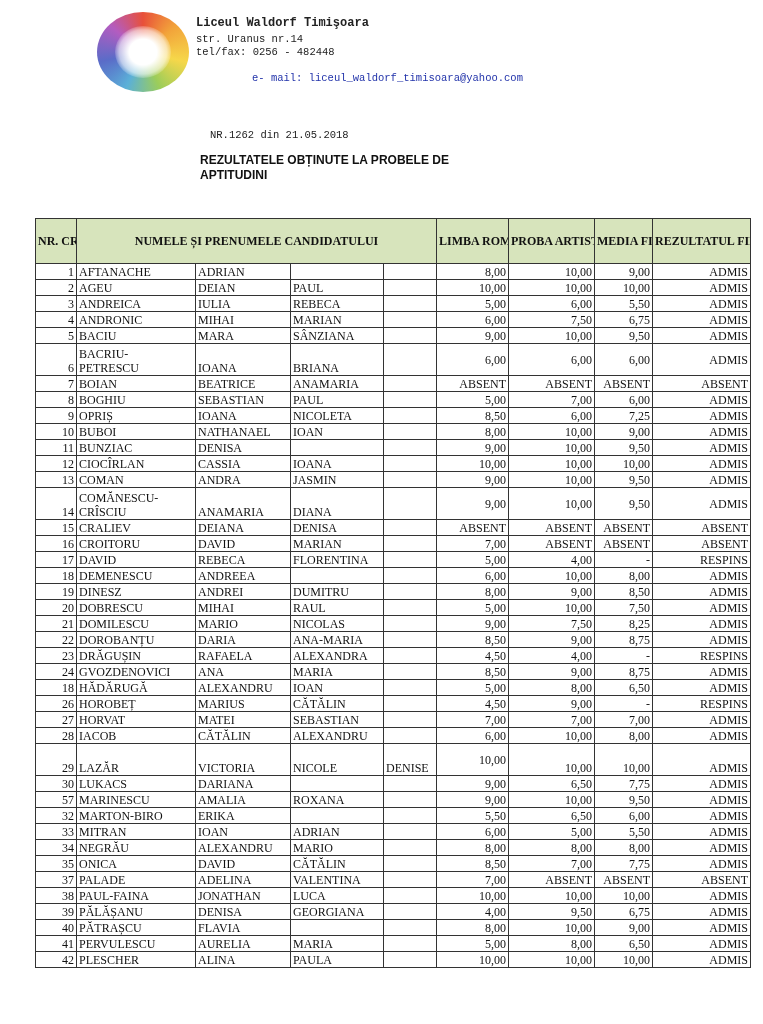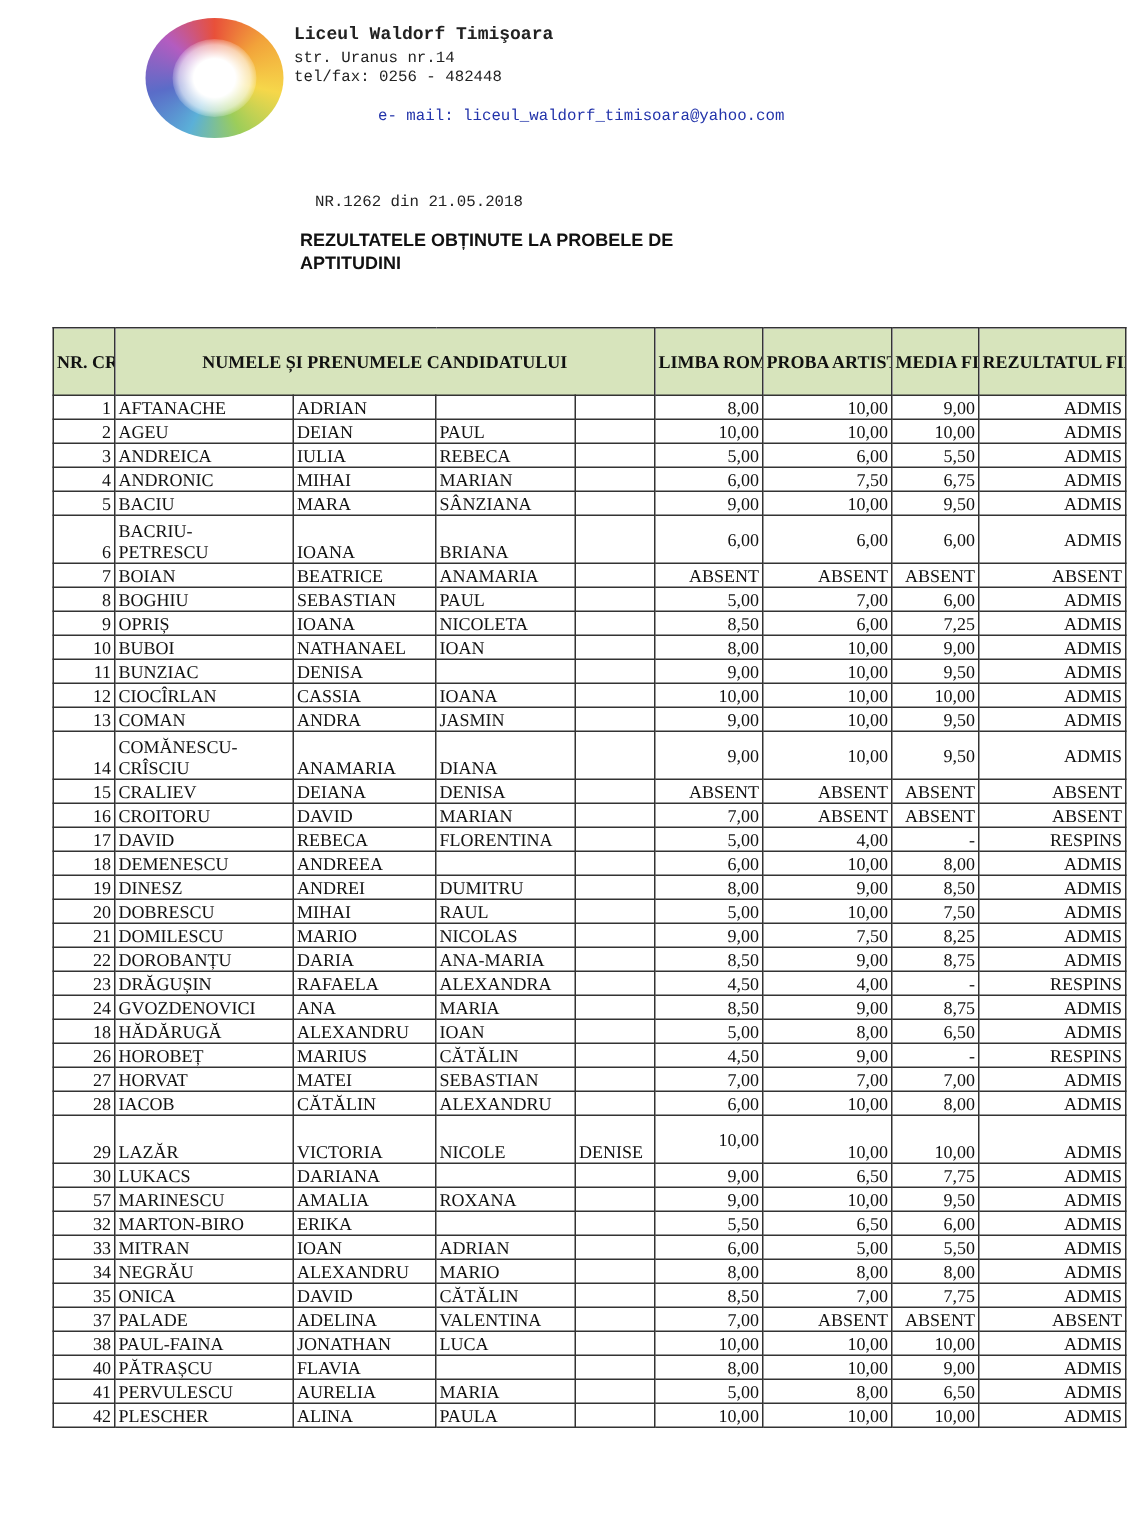--- a/index.html
+++ b/index.html
@@ -462,20 +462,31 @@
         <td class="t">PAUL-FAINA</td>
         <td class="t">JONATHAN</td>
         <td class="t">LUCA</td>
         <td class="t"></td>
         <td class="n">10,00</td>
         <td class="n">10,00</td>
         <td class="n">10,00</td>
         <td class="n">ADMIS</td>
       </tr>
       <tr>
+        <td class="n r">39</td>
+        <td class="t">PĂLĂȘANU</td>
+        <td class="t">DENISA</td>
+        <td class="t">GEORGIANA</td>
+        <td class="t"></td>
+        <td class="n">4,00</td>
+        <td class="n">9,50</td>
+        <td class="n">6,75</td>
+        <td class="n">ADMIS</td>
+      </tr>
+      <tr>
         <td class="n r">40</td>
         <td class="t">PĂTRAȘCU</td>
         <td class="t">FLAVIA</td>
         <td class="t"></td>
         <td class="t"></td>
         <td class="n">8,00</td>
         <td class="n">10,00</td>
         <td class="n">9,00</td>
         <td class="n">ADMIS</td>
       </tr>

